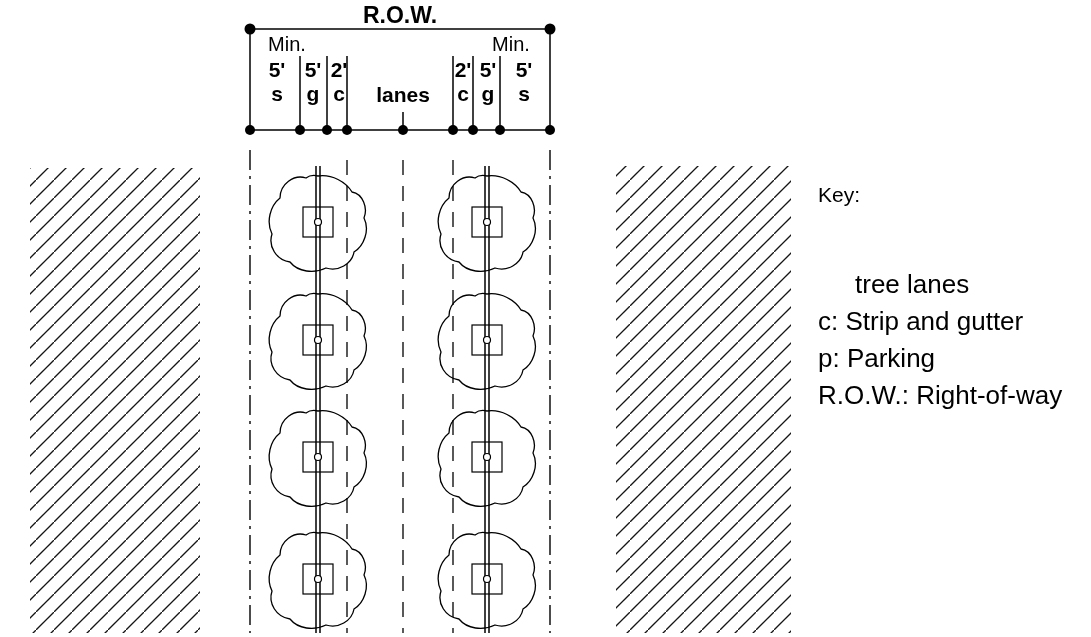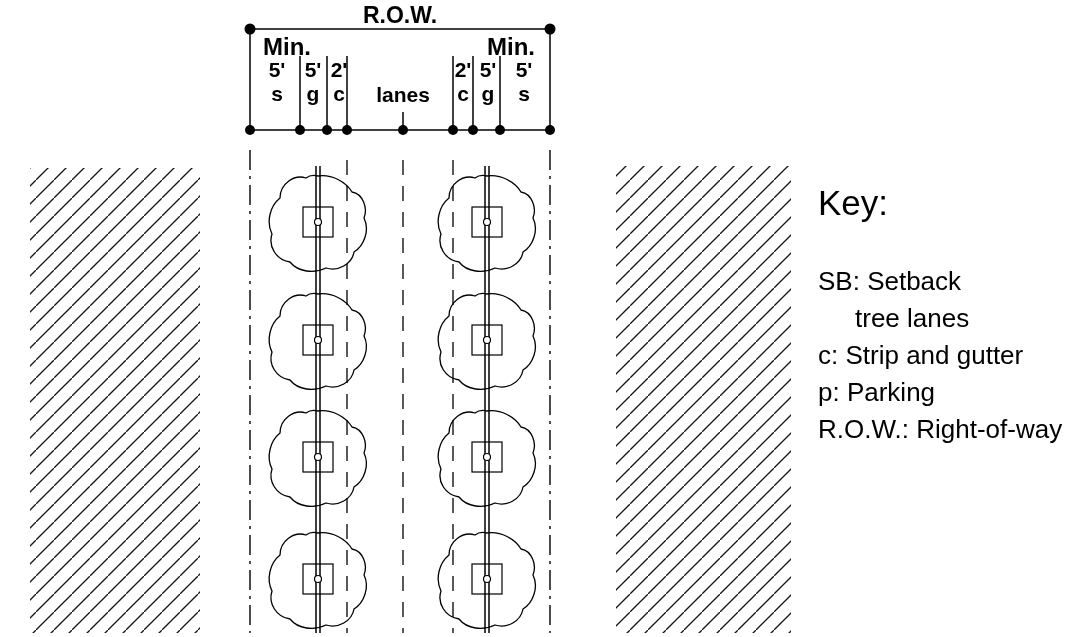--- a/index.html
+++ b/index.html
@@ -2,26 +2,26 @@
 <html><head>
 <meta charset="utf-8">
 <style>
   html,body{margin:0;padding:0;background:#fff;}
   body{width:1091px;height:637px;position:relative;overflow:hidden;
        font-family:"Liberation Sans","DejaVu Sans",sans-serif;color:#000;}
   .canvas{position:absolute;inset:0;}
   svg{position:absolute;left:0;top:0;}
   .lbl{position:absolute;white-space:nowrap;}
   .row-label{font-size:23px;font-weight:bold;transform:translateX(-50%);}
-  .min-label{font-size:24px;font-weight:bold;transform:translateX(-50%);}
+  .min-label{font-size:20px;font-weight:normal;transform:translateX(-50%);}
   .dim{position:absolute;width:46px;margin-left:-23px;text-align:center;
        font-size:21px;font-weight:bold;line-height:24px;}
   .lanes{font-size:21px;font-weight:bold;transform:translateX(-50%);}
   .key{position:absolute;left:818px;top:183px;}
-  .key-title{font-size:35px;margin-bottom:40px;}
+  .key-title{font-size:21px;margin-bottom:59px;}
   .key-line{font-size:26px;line-height:37px;}
   .key-line.indent{padding-left:37px;}
 </style>
 </head>
 <body>
 
 <div class="canvas">
 
   <svg width="1091" height="637" viewBox="0 0 1091 637">
     <defs>
@@ -136,20 +136,19 @@
     <div>5'</div>
     <div>g</div>
   </div>
   <div class="dim" style="left:524px;top:58px;">
     <div>5'</div>
     <div>s</div>
   </div>
 
   <div class="key">
     <div class="key-title">Key:</div>
-    <div class="key-line">SB: Setback</div>
     <div class="key-line indent">tree lanes</div>
     <div class="key-line">c: Strip and gutter</div>
     <div class="key-line">p: Parking</div>
     <div class="key-line">R.O.W.: Right-of-way</div>
   </div>
 
 </div>
 
 </body></html>

